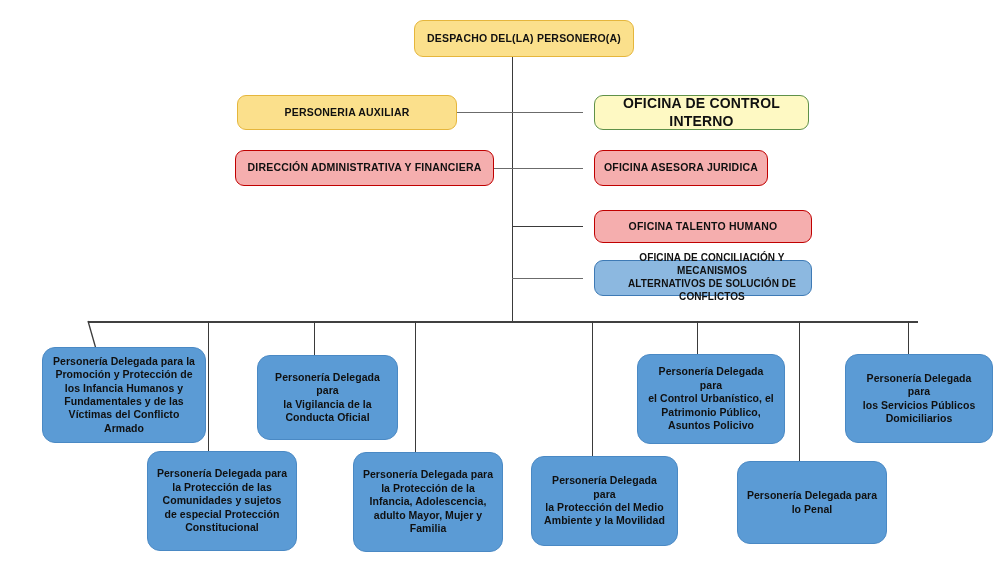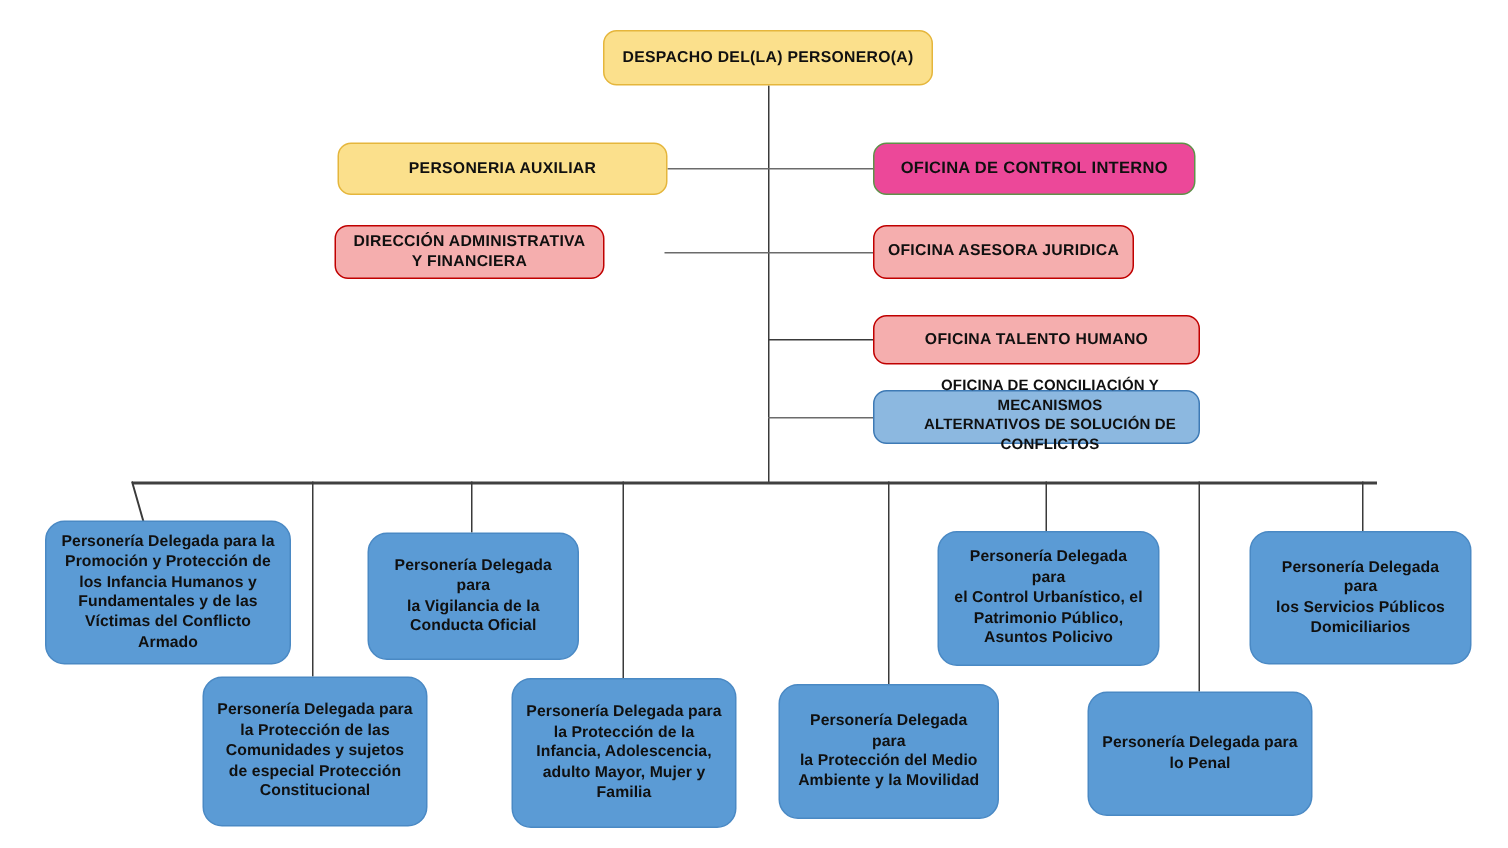--- a/index.html
+++ b/index.html
@@ -38,33 +38,34 @@
     box-sizing: border-box;
     border-radius: 9px;
     display: flex;
     align-items: center;
     justify-content: center;
     text-align: center;
     font-weight: bold;
     color: #101010;
     line-height: 1.28;
     padding: 4px 8px;
+    margin-left: 12px;
   }
   .node .label { display: block; white-space: pre-line; }
 
   .node.yellow {
     background: #FBE08C;
     border: 1.6px solid #E5B63C;
     font-size: 10.5px;
     letter-spacing: .2px;
   }
   .node.green {
-    background: #ec4899;
+    background: #fef9c3;
     border: 1.6px solid #5F9149;
-    font-size: 11px;
+    font-size: 14px;
     letter-spacing: .2px;
   }
   .node.red {
     background: #F5AEAE;
     border: 1.7px solid #C00000;
     font-size: 10.5px;
     letter-spacing: .2px;
   }
   .node.blue-lt {
     background: #8CB8E0;
@@ -120,21 +121,21 @@
   </div>
 
   <div class="node yellow" style="left:225px; top:95px; width:220px; height:35px;">
     <span class="label">PERSONERIA AUXILIAR</span>
   </div>
 
   <div class="node green" style="left:582px; top:95px; width:215px; height:35px;">
     <span class="label">OFICINA DE CONTROL INTERNO</span>
   </div>
 
-  <div class="node red" style="left:223px; top:150px; width:180px; height:36px;">
+  <div class="node red" style="left:223px; top:150px; width:259px; height:36px;">
     <span class="label">DIRECCIÓN ADMINISTRATIVA Y FINANCIERA</span>
   </div>
 
   <div class="node red" style="left:582px; top:150px; width:174px; height:36px;">
     <span class="label">OFICINA ASESORA JURIDICA</span>
   </div>
 
   <div class="node red" style="left:582px; top:210px; width:218px; height:33px;">
     <span class="label">OFICINA TALENTO HUMANO</span>
   </div>

